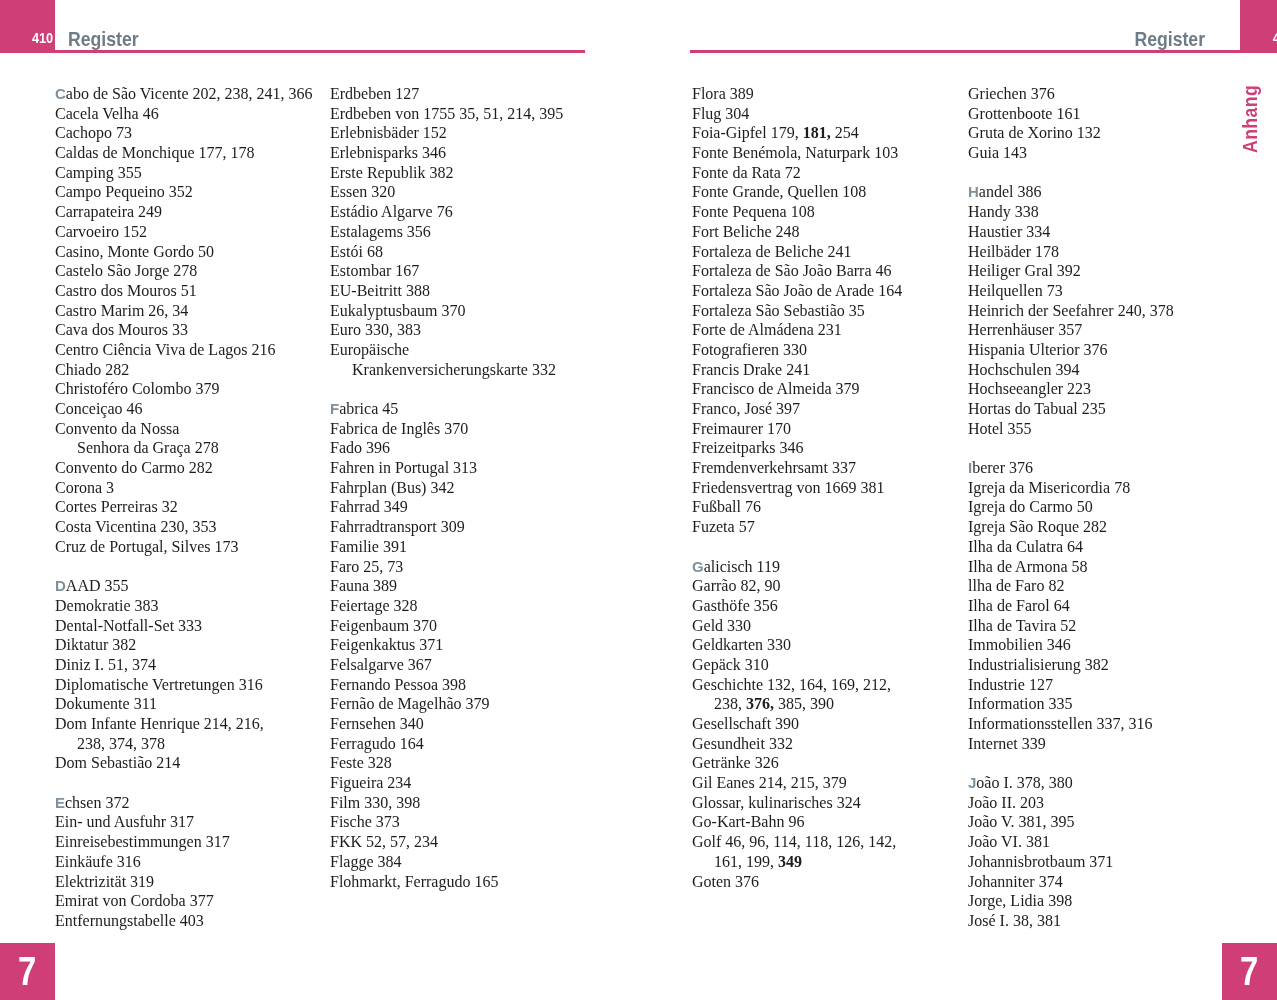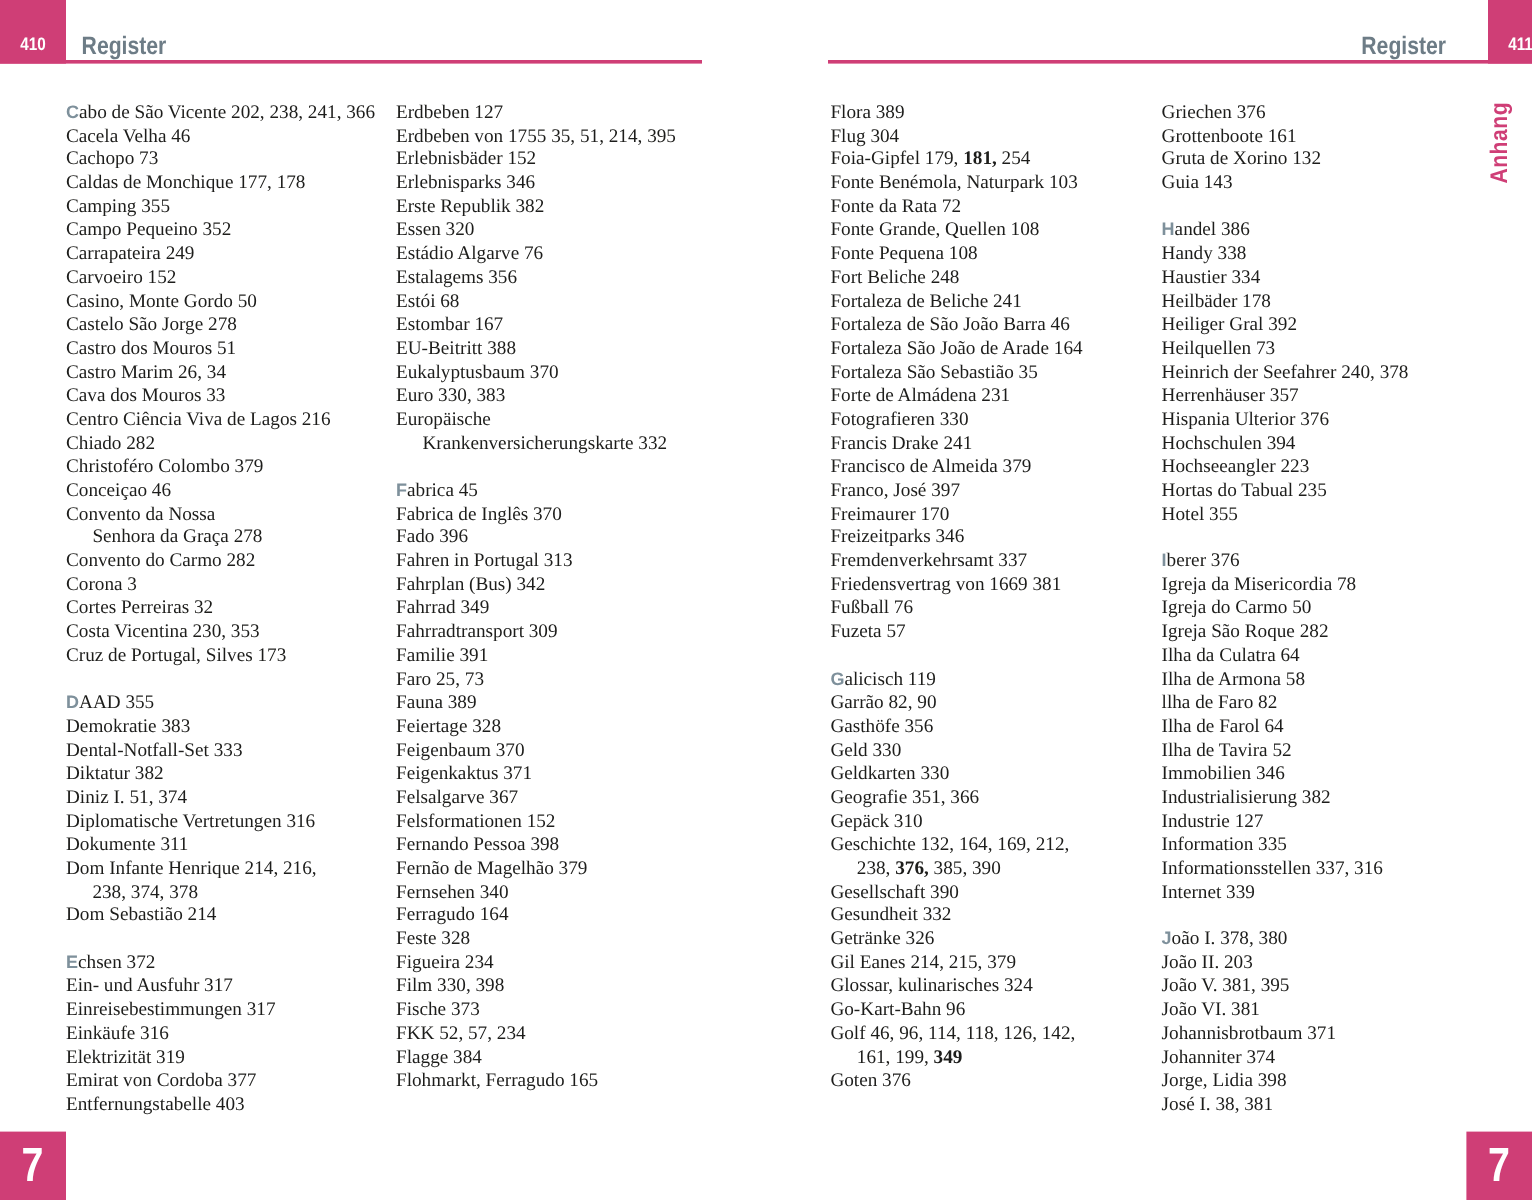--- a/index.html
+++ b/index.html
@@ -17,21 +17,21 @@
     font-family:"Liberation Serif", serif;
     color:var(--ink);
   }
   
   .pagenum-box{
     position:absolute;top:0;width:55px;height:53px;
     background:var(--pink);
     color:#fff;
     font-family:"Liberation Sans", sans-serif;
     font-weight:bold;font-size:15px;
-    display:flex;align-items:flex-end;justify-content:center;
+    display:flex;align-items:flex-end;justify-content:flex-end;
     padding-bottom:7px;box-sizing:border-box;
   }
   .pagenum-box span{display:inline-block;transform:scaleX(.85);}
   .box-left{left:0;}
   .box-right{left:1240px;}
   .hdr-title{
     position:absolute;top:27px;
     font-family:"Liberation Sans", sans-serif;
     font-weight:bold;font-size:21px;
     color:var(--hdr-gray);
@@ -173,21 +173,20 @@
       <div class="line">Fahrplan (Bus) 342</div>
       <div class="line">Fahrrad 349</div>
       <div class="line">Fahrradtransport 309</div>
       <div class="line">Familie 391</div>
       <div class="line">Faro 25, 73</div>
       <div class="line">Fauna 389</div>
       <div class="line">Feiertage 328</div>
       <div class="line">Feigenbaum 370</div>
       <div class="line">Feigenkaktus 371</div>
       <div class="line">Felsalgarve 367</div>
-      <div class="line">Felsformationen 152</div>
       <div class="line">Fernando Pessoa 398</div>
       <div class="line">Fernão de Magelhão 379</div>
       <div class="line">Fernsehen 340</div>
       <div class="line">Ferragudo 164</div>
       <div class="line">Feste 328</div>
       <div class="line">Figueira 234</div>
       <div class="line">Film 330, 398</div>
       <div class="line">Fische 373</div>
       <div class="line">FKK 52, 57, 234</div>
       <div class="line">Flagge 384</div>
@@ -216,21 +215,20 @@
       <div class="line">Fremdenverkehrsamt 337</div>
       <div class="line">Friedensvertrag von 1669 381</div>
       <div class="line">Fußball 76</div>
       <div class="line">Fuzeta 57</div>
       <div class="line"></div>
       <div class="line"><span class="lead">G</span>alicisch 119</div>
       <div class="line">Garrão 82, 90</div>
       <div class="line">Gasthöfe 356</div>
       <div class="line">Geld 330</div>
       <div class="line">Geldkarten 330</div>
-      <div class="line">Geografie 351, 366</div>
       <div class="line">Gepäck 310</div>
       <div class="line">Geschichte 132, 164, 169, 212,</div>
       <div class="line indent">238, <b>376,</b> 385, 390</div>
       <div class="line">Gesellschaft 390</div>
       <div class="line">Gesundheit 332</div>
       <div class="line">Getränke 326</div>
       <div class="line">Gil Eanes 214, 215, 379</div>
       <div class="line">Glossar, kulinarisches 324</div>
       <div class="line">Go-Kart-Bahn 96</div>
       <div class="line">Golf 46, 96, 114, 118, 126, 142,</div>

